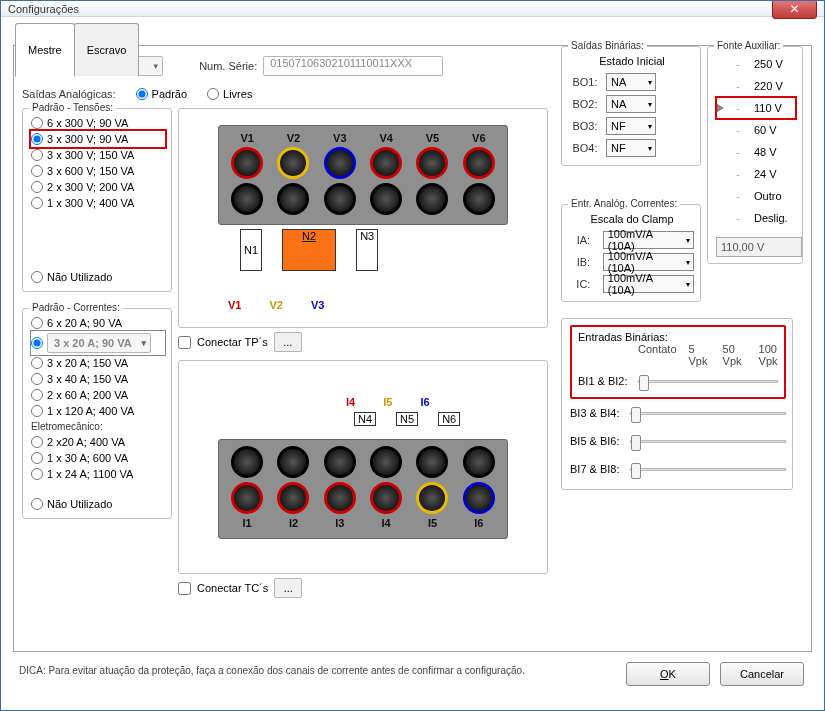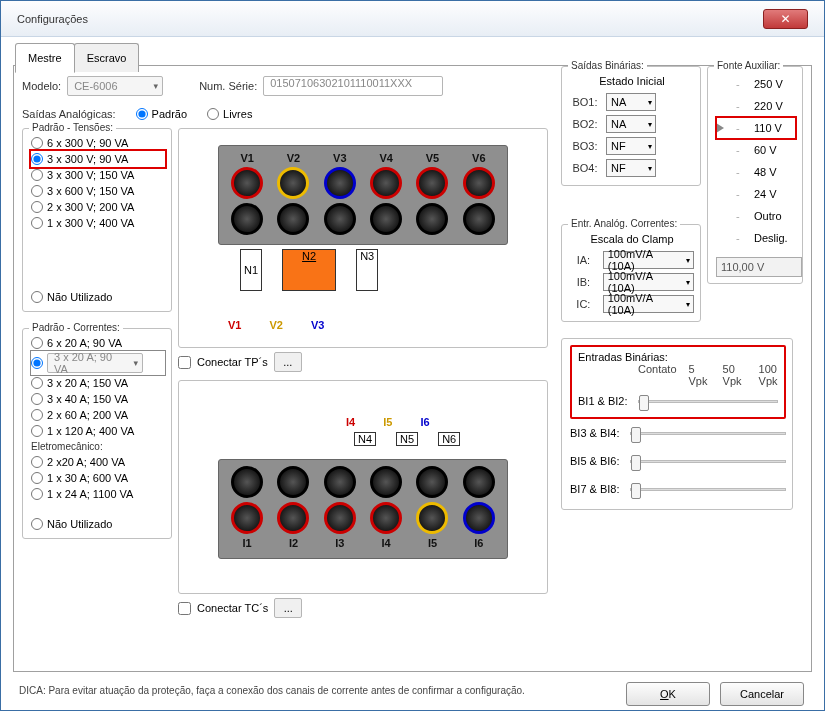--- a/index.html
+++ b/index.html
@@ -1,22 +1,22 @@
 <!DOCTYPE html>
 <html><head>
 <meta charset="utf-8">
 <style>
 * { box-sizing: border-box; margin: 0; padding: 0; font-family: 'Segoe UI', Tahoma, sans-serif; font-size: 11px; }
 body { background: #fff; width: 825px; height: 711px; border: 1px solid #3a6ea5; position: relative; }
-.titlebar { height: 36px; background: linear-gradient(#fdfdfe,#e8eef5); border-bottom: 1px solid #c9d6e5; display: flex; align-items: center; padding: 0 16px; }
+.titlebar { height: 16px; background: linear-gradient(#fdfdfe,#e8eef5); border-bottom: 1px solid #c9d6e5; display: flex; align-items: center; padding: 0 7px; }
 .titlebar .title { flex: 1; color: #333; }
 .close-btn { width: 45px; height: 20px; background: linear-gradient(#e17a7a,#c13a3a); border: 1px solid #8a2020; border-radius: 3px; color: #fff; display: flex; align-items: center; justify-content: center; font-size: 12px; cursor: pointer; }
 .content { padding: 6px 10px; position: relative; height: calc(711px - 28px); }
 .tabs { position: absolute; top: 6px; left: 14px; display: flex; z-index: 5; }
-.tab { border: 1px solid #a0a0a0; border-bottom: none; padding: 8px 12px; background: #f0f0f0; border-radius: 3px 3px 0 0; margin-right: -1px; cursor: pointer; }
+.tab { border: 1px solid #a0a0a0; border-bottom: none; padding: 20px 12px; background: #f0f0f0; border-radius: 3px 3px 0 0; margin-right: -1px; cursor: pointer; }
 .tab.active { background: #fff; position: relative; z-index: 6; border-bottom: 1px solid #fff; margin-bottom: -1px; }
 .tabpanel { border: 1px solid #a0a0a0; position: absolute; top: 28px; left: 12px; right: 12px; bottom: 48px; padding: 10px 8px; background: #fff; }
 .row-model { display: flex; align-items: center; gap: 6px; margin-bottom: 10px; }
 .label { color: #333; }
 .combo { border: 1px solid #b5b5b5; background: #f5f5f5; height: 20px; padding: 0 18px 0 6px; display: inline-flex; align-items: center; position: relative; color: #888; border-radius: 2px; }
 .combo::after { content: '▾'; position: absolute; right: 4px; font-size: 9px; color: #666; }
 .textfield { border: 1px solid #b5b5b5; height: 20px; padding: 0 6px; color: #888; width: 180px; border-radius: 2px; background: #fff; }
 .columns { display: flex; gap: 6px; }
 .leftcol { width: 150px; }
 .midcol { width: 370px; }
@@ -151,21 +151,21 @@
         </div>
 
         <div class="fieldset">
           <span class="legend">Padrão - Correntes:</span>
           <label class="radio-row">
               <input type="radio" name="c" style="">
               <span>6 x 20 A; 90 VA</span>
             </label>
           <label class="radio-row" style="outline:1px solid #888;">
               <input type="radio" name="c" checked="" style="">
-              <span class="combo" style="width:96px;">
+              <span class="combo" style="width:104px;font-weight:bold;">
                 <span>3 x 20 A; 90 VA</span>
               </span>
             </label>
           <label class="radio-row">
               <input type="radio" name="c" style="">
               <span>3 x 20 A; 150 VA</span>
             </label>
           <label class="radio-row">
               <input type="radio" name="c" style="">
               <span>3 x 40 A; 150 VA</span>

